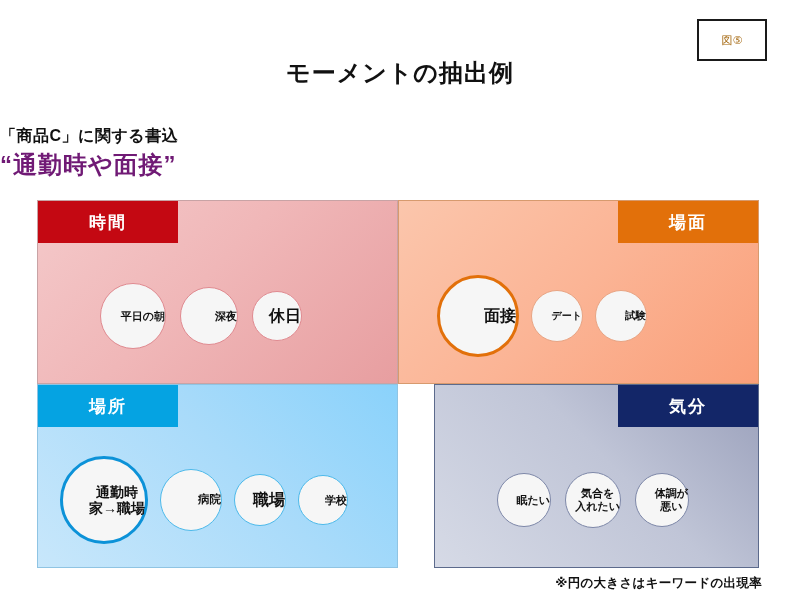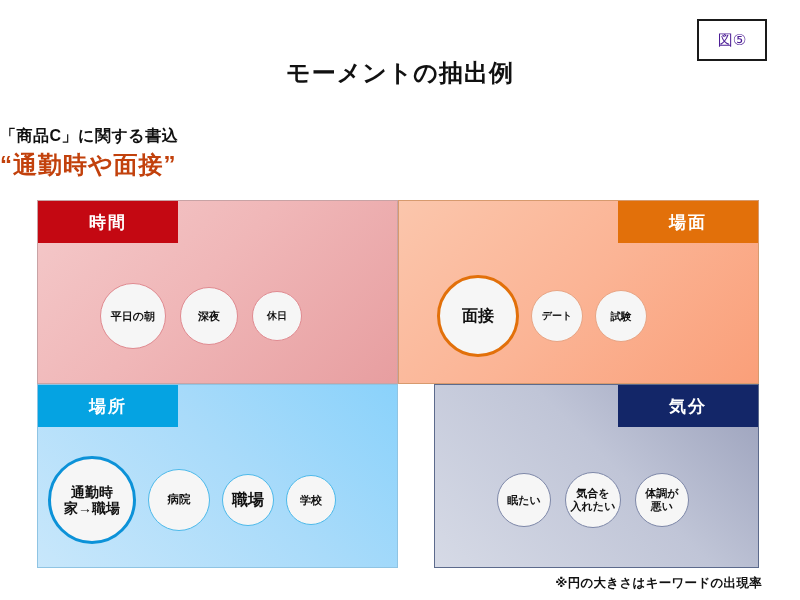--- a/index.html
+++ b/index.html
@@ -21,23 +21,23 @@
     position: absolute;
     left: 697px;
     top: 19px;
     width: 66px;
     height: 38px;
     border: 2px solid #1a1a1a;
     background: #ffffff;
     display: flex;
     align-items: center;
     justify-content: center;
-    font-size: 15px;
+    font-size: 11px;
     letter-spacing: 0px;
-    color: #4c1d95;
+    color: #a16207;
   }
 
   #page-title {
     position: absolute;
     left: 0;
     top: 57px;
     width: 800px;
     text-align: center;
     font-size: 24px;
     font-weight: bold;
@@ -55,21 +55,21 @@
   }
   #subtitle-line {
     font-size: 16px;
     font-weight: bold;
     color: #111111;
     letter-spacing: 0.5px;
   }
   #highlight-line {
     font-size: 24px;
     font-weight: bold;
-    color: #c2410c;
+    color: #701a75;
     letter-spacing: 1px;
     margin-top: 4px;
   }
 
   
   #matrix {
     position: absolute;
     left: 37px;
     top: 200px;
     width: 722px;
@@ -124,39 +124,39 @@
 
   .bubble-row {
     position: absolute;
     left: 0;
     right: 0;
     top: 54px;
     height: 122px;
     display: flex;
     align-items: center;
   }
-  .bubble-row.indent-left  { padding-left: 10px; justify-content: flex-start; gap: 12px; }
+  .bubble-row.indent-left  { padding-left: 22px; justify-content: flex-start; gap: 12px; }
   .bubble-row.indent-mid   { padding-left: 38px; justify-content: flex-start; gap: 12px; }
   .bubble-row.indent-wide  { padding-left: 62px; justify-content: flex-start; gap: 14px; }
 
   .bubble {
     background: #f6f6f6;
     border-radius: 50%;
     display: flex;
     align-items: center;
-    justify-content: center;
+    justify-content: flex-end;
     text-align: center;
     flex: 0 0 auto;
     box-sizing: border-box;
     line-height: 1.15;
     color: #111111;
     font-weight: bold;
   }
   .b-time  { border: 1.5px solid #e08a90; }
-  .b-scene { border: 1.5px solid #e8a483; }
+  .b-scene { border: 1.5px solid #e8a483; font-family: Liberation Serif, serif; }
   .b-place { border: 1.5px solid #4cb9ea; }
   .b-mood  { border: 1.5px solid #7d87a8; }
 
   .b-hl-scene { border: 3px solid #E2700A; }
   .b-hl-place { border: 3px solid #0C92D8; }
 
   .bubble span { display: block; }
 
   
   #footnote {
@@ -192,21 +192,21 @@
         <div class="bubble b-time" style="width: 66px; height: 66px; font-size: 11px;">
           <div>
             <span>平日の朝</span>
           </div>
         </div>
         <div class="bubble b-time" style="width: 58px; height: 58px; font-size: 11px;">
           <div>
             <span>深夜</span>
           </div>
         </div>
-        <div class="bubble b-time" style="width: 50px; height: 50px; font-size: 10px;">
+        <div class="bubble b-time" style="width: 50px; height: 50px; font-size: 16px;">
           <div>
             <span>休日</span>
           </div>
         </div>
       </div>
     </div>
     <div class="quadrant q-scene">
       <div class="q-header h-scene right">
         <span>場面</span>
       </div>

